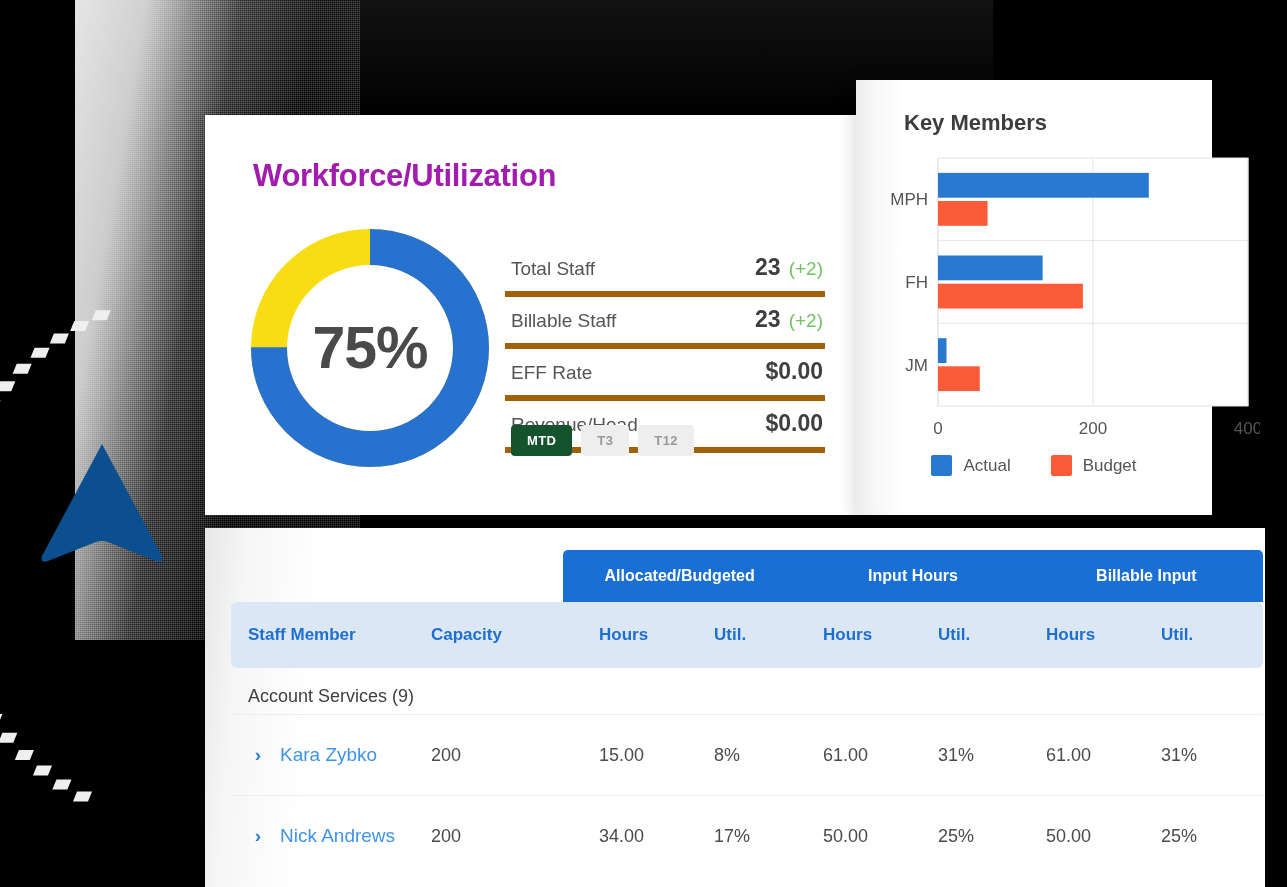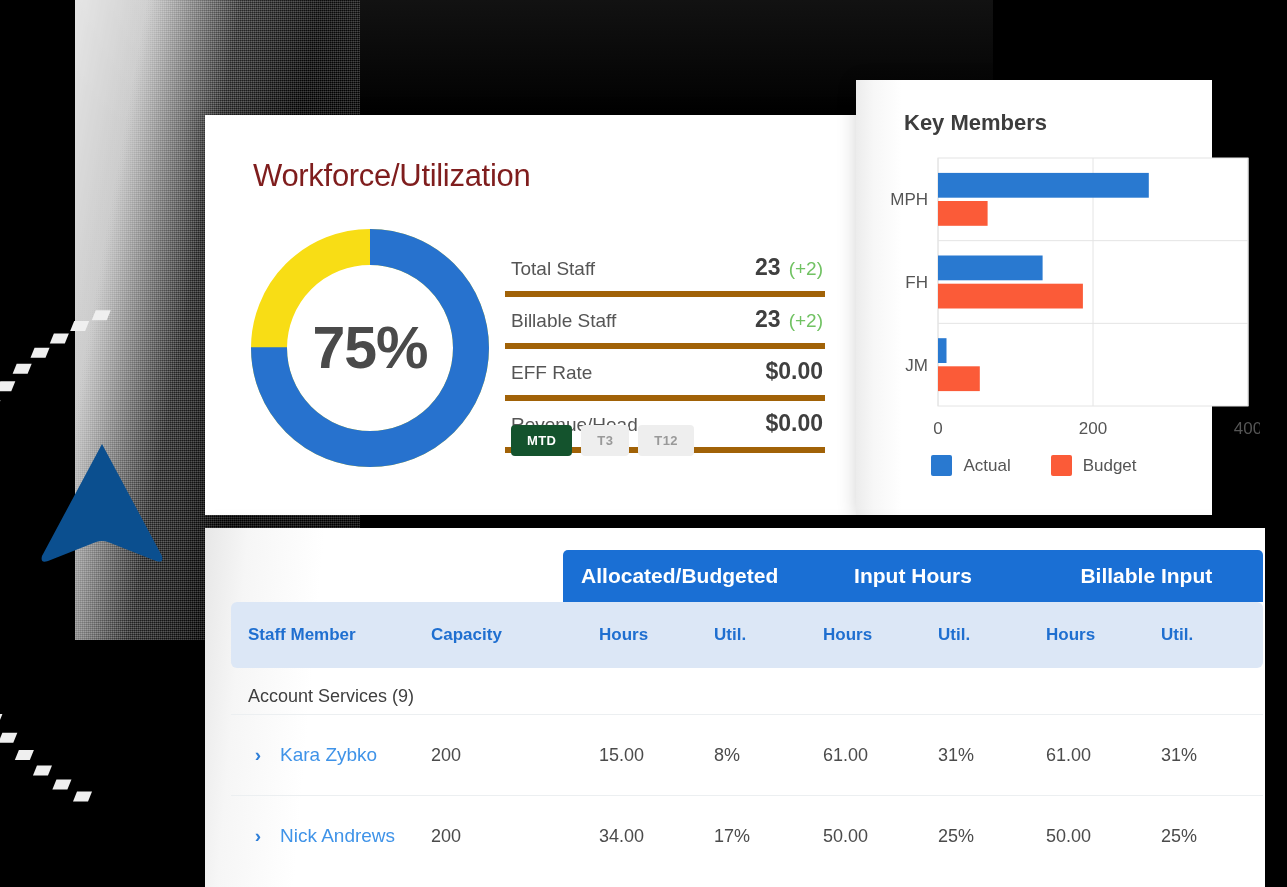--- a/index.html
+++ b/index.html
@@ -64,21 +64,21 @@
   
   .card-workforce {
     position: absolute;
     left: 205px; top: 115px;
     width: 660px; height: 400px;
     background: #ffffff;
     box-shadow: 0 2px 18px rgba(0,0,0,.22);
   }
   .wf-title {
     position: absolute; left: 48px; top: 43px;
-    font-size: 31px; font-weight: 400; color: #7f1d1d;
+    font-size: 31px; font-weight: 700; color: #a21caf;
     letter-spacing: -0.3px;
   }
   .donut-wrap { position: absolute; left: 40px; top: 108px; width: 250px; height: 250px; }
   .donut-center {
     position: absolute; left: 0; top: 0; width: 250px; height: 250px;
     display: flex; align-items: center; justify-content: center;
     font-size: 59px; font-weight: 700; color: #4a4a4a; letter-spacing: -1px;
   }
 
   .stats { position: absolute; left: 300px; top: 130px; width: 320px; }
@@ -133,21 +133,21 @@
   }
   .grp-header {
     position: absolute; left: 358px; top: 22px;
     width: 700px; height: 52px;
     background: #1a6fd4;
     border-radius: 5px 5px 0 0;
     display: flex;
   }
   .grp-cell {
     flex: 1; display: flex; align-items: center; justify-content: center;
-    color: #fff; font-size: 21px; font-weight: 700;
+    color: #fff; font-size: 16px; font-weight: 700;
   }
   .col-header {
     position: absolute; left: 26px; top: 74px;
     width: 1032px; height: 66px;
     background: #dce7f6;
     border-radius: 6px;
     display: flex; align-items: center;
   }
   .ch { font-size: 17px; font-weight: 700; color: #1f6fd0; }
 

